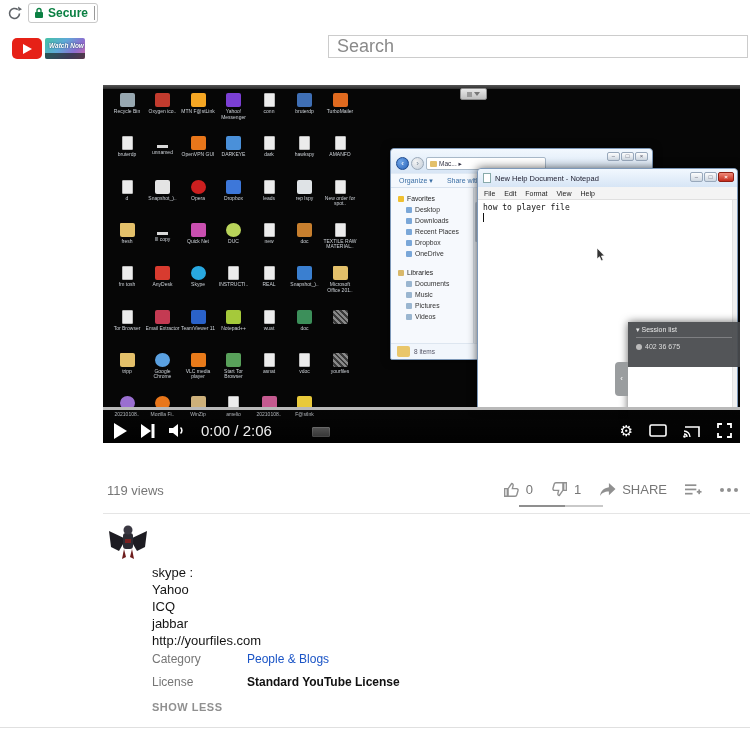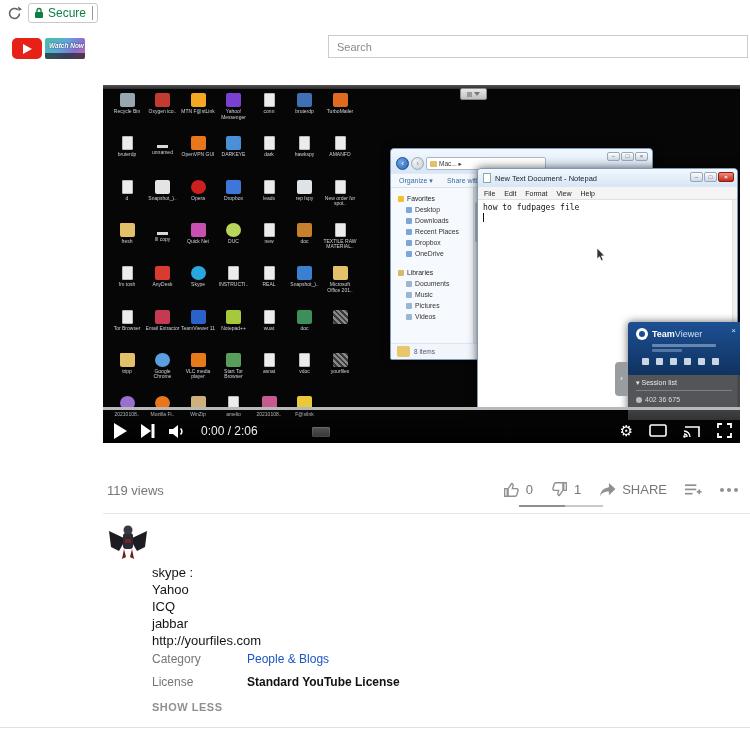--- a/index.html
+++ b/index.html
@@ -3,32 +3,32 @@
 <meta charset="utf-8">
 <style>
   * { margin:0; padding:0; box-sizing:border-box; }
   body { font-family:"Liberation Sans", sans-serif; background:#fff; }
   #page { position:relative; width:750px; height:729px; background:#fff; overflow:hidden; }
 
   
   .topbar { position:absolute; left:0; top:0; width:750px; height:27px; background:#fff; }
   .reload-btn { position:absolute; left:6px; top:5px; width:17px; height:17px; }
   .omnibox { position:absolute; left:28px; top:3px; width:70px; height:20px; border:1px solid #c9c9c9; border-radius:3px; display:flex; align-items:center; padding-left:5px; background:#fff; }
-  .secure-text { color:#0b8043; font-size:12px; font-weight:normal; margin-left:4px; }
+  .secure-text { color:#0b8043; font-size:12px; font-weight:bold; margin-left:4px; }
   .omni-caret { width:1px; height:14px; background:#999; margin-left:6px; }
 
   
   .yt-header { position:absolute; left:0; top:27px; width:750px; height:48px; background:#fff; }
   .yt-logo { position:absolute; left:12px; top:11px; width:30px; height:21px; background:#e62117; border-radius:5px; display:flex; align-items:center; justify-content:center; }
   .yt-logo .tri { width:0; height:0; border-left:9px solid #fff; border-top:5.5px solid transparent; border-bottom:5.5px solid transparent; }
   .watch-badge { position:absolute; left:45px; top:11px; width:40px; height:21px; border-radius:2px;
     background:linear-gradient(130deg,#44c2a5 0%,#5fa8d8 40%,#8a6fd0 70%,#d66aa8 100%); overflow:hidden; }
   .watch-badge .wb-txt { font-size:6.5px; font-weight:bold; font-style:italic; color:#fff; text-shadow:0 0 2px #135; padding:4px 0 0 4px; }
   .watch-badge .wb-dark { position:absolute; bottom:0; left:0; width:100%; height:6px; background:rgba(20,30,25,.65); }
-  .search-box { position:absolute; left:328px; top:8px; width:420px; height:23px; border:1px solid #ccc; font-size:11px; color:#111; padding:0 8px; outline:none; }
+  .search-box { position:absolute; left:328px; top:8px; width:420px; height:23px; border:1px solid #ccc; font-size:18px; color:#111; padding:0 8px; outline:none; }
   .search-box::placeholder { color:#8a8a8a; }
 
   
   .player { position:absolute; left:103px; top:85px; width:637px; height:358px; background:#060606; overflow:hidden; }
   .vid-topstripe { position:absolute; left:0; top:0; width:100%; height:4px; background:linear-gradient(#555,#2b2b2b); }
   .vid-widget { position:absolute; left:357px; top:3px; width:27px; height:12px; background:linear-gradient(#e8e8e8,#bfbfbf); border:1px solid #8a8a8a; border-radius:2px; display:flex; align-items:center; justify-content:center; gap:2px; z-index:2; }
   .vid-widget i { width:5px; height:5px; background:#9a9a9a; display:block; }
   .vid-widget .chev { width:0; height:0; border-top:4px solid #777; border-left:3px solid transparent; border-right:3px solid transparent; background:none; }
 
   
@@ -95,21 +95,21 @@
   .tv-user i { width:6px; height:6px; border-radius:50%; background:#bbb; display:block; }
   .tv-notch { position:absolute; left:-13px; top:40px; width:13px; height:34px; background:#9a9d9f; border-radius:4px 0 0 4px; color:#fff; font-size:8px; line-height:34px; text-align:center; }
 
   .vid-graybox { position:absolute; left:209px; top:342px; width:18px; height:10px; background:#8f8f8f; border:1px solid #b5b5b5; border-radius:1px; z-index:6; }
 
   
   .ctrlbar { position:absolute; left:0; bottom:0; width:100%; height:36px; background:linear-gradient(rgba(0,0,0,0),rgba(0,0,0,.75)); z-index:7; }
   .progress { position:absolute; left:0; top:0; width:100%; height:3px; background:#b9b9b9; }
   .ctrl-left { position:absolute; left:10px; bottom:4px; display:flex; align-items:center; gap:14px; }
   .ctrl-right { position:absolute; right:8px; bottom:5px; display:flex; align-items:center; gap:16px; }
-  .time-disp { color:#eee; font-size:12px; }
+  .time-disp { color:#eee; font-size:15px; }
   .ctrl-btn { display:flex; align-items:center; justify-content:center; }
   .gear-glyph { color:#fff; font-size:15px; line-height:15px; }
 
   
   .video-title { position:absolute; left:107px; top:456px; font-size:15px; color:#141414; }
   .views { position:absolute; left:107px; top:483px; font-size:13px; color:#767676; }
   .actions { position:absolute; right:12px; top:481px; display:flex; align-items:center; gap:18px; color:#767676; font-size:13px; }
   .act { display:flex; align-items:center; gap:6px; }
   .dots { display:flex; gap:3px; align-items:center; }
   .dots i { width:4px; height:4px; border-radius:50%; background:#909090; display:block; }
@@ -466,64 +466,45 @@
       </div>
       <div class="exp-status">
         <span class="bigfolder"></span>
         <span>8 items</span>
       </div>
     </div>
 
     <div class="notepad">
       <div class="np-title">
         <span class="np-ico"></span>
-        <span>New Text Document - Notepad</span>
+        <span>New Help Document - Notepad</span>
         <div class="np-btns">
           <div class="wb">–</div>
           <div class="wb">□</div>
           <div class="wb close">×</div>
         </div>
       </div>
       <div class="np-menu">
           <span>File</span>
           <span>Edit</span>
           <span>Format</span>
           <span>View</span>
           <span>Help</span>
         </div>
       <div class="np-content">
-        <span>how to fudpages file</span>
+        <span>how to player file</span>
         <span class="np-caret"></span>
         <svg class="np-cursor" width="10" height="14" viewBox="0 0 10 14">
           <polygon points="1,0 1,11 3.5,8.7 5.3,12.8 7.2,12 5.4,8 8.5,7.8" fill="#333" stroke="#fff" stroke-width="0.7"></polygon>
         </svg>
         <div class="np-scroll"></div>
       </div>
     </div>
 
     <div class="teamviewer">
-      <div class="tv-head">
-        <div class="tv-row">
-          <span class="tv-logo">
-              <i></i>
-            </span>
-          <span class="tv-name"><span style="font-weight:bold;color:#fff">Team</span><span>Viewer</span></span>
-        </div>
-        <span class="tv-close">×</span>
-        <div class="tv-sub"></div>
-        <div class="tv-sub2"></div>
-        <div class="tv-icons">
-          <i></i>
-            <i></i>
-            <i></i>
-            <i></i>
-            <i></i>
-            <i></i>
-        </div>
-      </div>
       <div class="tv-body">
         <div class="tv-session">▾ Session list</div>
         <div class="tv-user">
           <i></i>
           <span>402 36 675</span>
         </div>
       </div>
       <div class="tv-notch">‹</div>
     </div>
 

